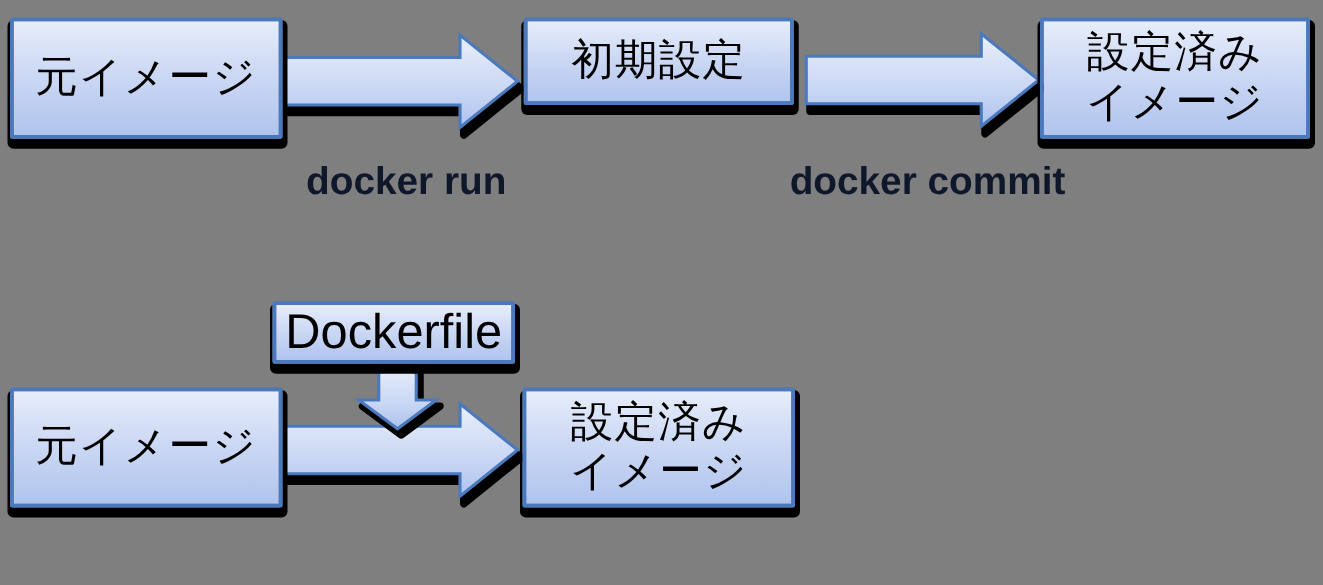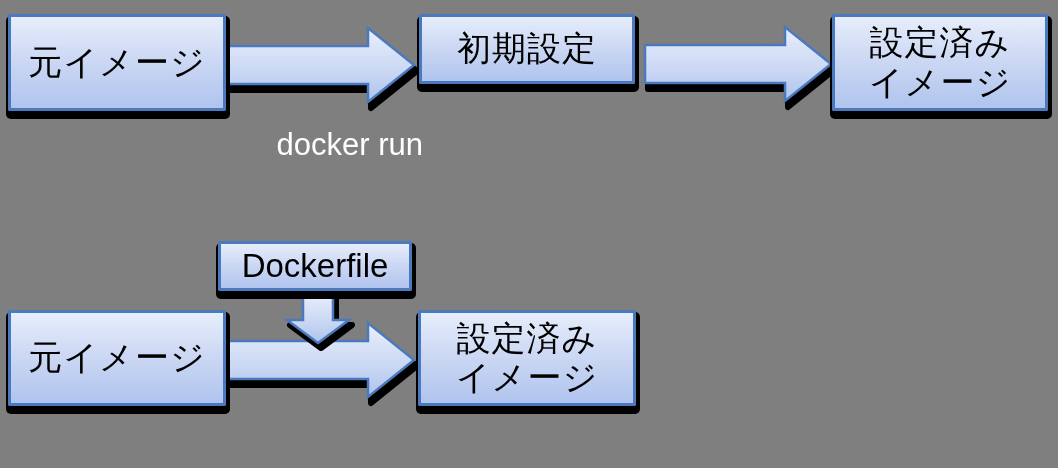--- a/index.html
+++ b/index.html
@@ -33,24 +33,24 @@
     color: #000000;
   }
   .box-label {
     font-size: 34px;
     line-height: 1.15;
     white-space: pre-line;
     letter-spacing: 1px;
   }
   .flow-label {
     position: absolute;
-    color: #ffffff;
+    color: #0f172a;
     font-size: 31px;
-    font-weight: 400;
-    text-align: right;
+    font-weight: 700;
+    text-align: center;
     line-height: 34px;
   }
   svg.arrow {
     position: absolute;
     overflow: visible;
   }
 </style>
 </head>
 <body>
 
@@ -84,33 +84,34 @@
     <span class="box-label">初期設定</span>
   </div>
 
   <div class="box" style="left:832px; top:14px; width:216px; height:97px;">
     <span class="box-label">設定済み
 イメージ</span>
   </div>
 
   <div class="flow-label" style="left:227px; top:128px; width:196px;">docker run</div>
 
+  <div class="flow-label" style="left:630px; top:128px; width:224px;">docker commit</div>
 
   <svg class="arrow" style="left:227px; top:320px;" width="196" height="88" viewBox="0 0 196 88">
     <path d="M1,21 L141,21 L141,3 L187,40 L141,77 L141,59 L1,59 Z" transform="translate(3,6)" fill="#000" stroke="#000" stroke-width="6" stroke-linejoin="round"></path>
     <path d="M1,21 L141,21 L141,3 L187,40 L141,77 L141,59 L1,59 Z" fill="url(#arrowGrad)" stroke="#4b79bd" stroke-width="2.5"></path>
   </svg>
 
   <svg class="arrow" style="left:287px; top:291px;" width="64" height="54" viewBox="0 0 64 54">
     <path d="M16,1 L46,1 L46,29 L62,29 L31,52 L0,29 L16,29 Z" transform="translate(3,5)" fill="#000" stroke="#000" stroke-width="6" stroke-linejoin="round"></path>
     <path d="M16,1 L46,1 L46,29 L62,29 L31,52 L0,29 L16,29 Z" fill="url(#arrowGrad)" stroke="#4b79bd" stroke-width="2.5"></path>
   </svg>
 
   <div class="box" style="left:218px; top:241px; width:194px; height:50px;">
-    <span class="box-label" style="font-size:33px; letter-spacing:0;">Dockerfile</span>
+    <span class="box-label" style="font-size:39px; letter-spacing:0;">Dockerfile</span>
   </div>
 
   <div class="box" style="left:8px; top:310px; width:218px; height:96px;">
     <span class="box-label">元イメージ</span>
   </div>
 
   <div class="box" style="left:418px; top:310px; width:218px; height:96px;">
     <span class="box-label">設定済み
 イメージ</span>
   </div>

